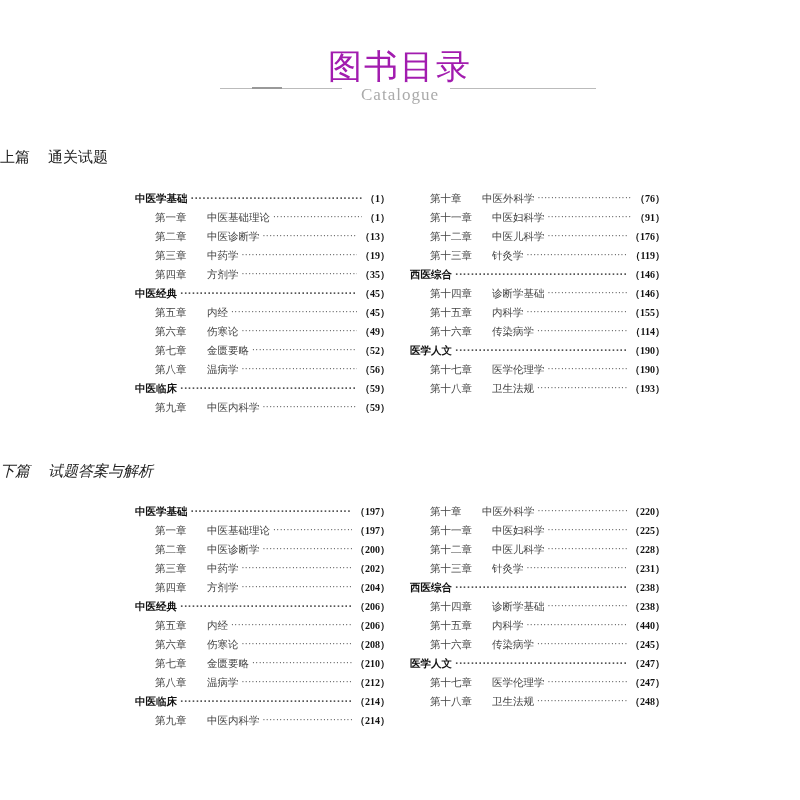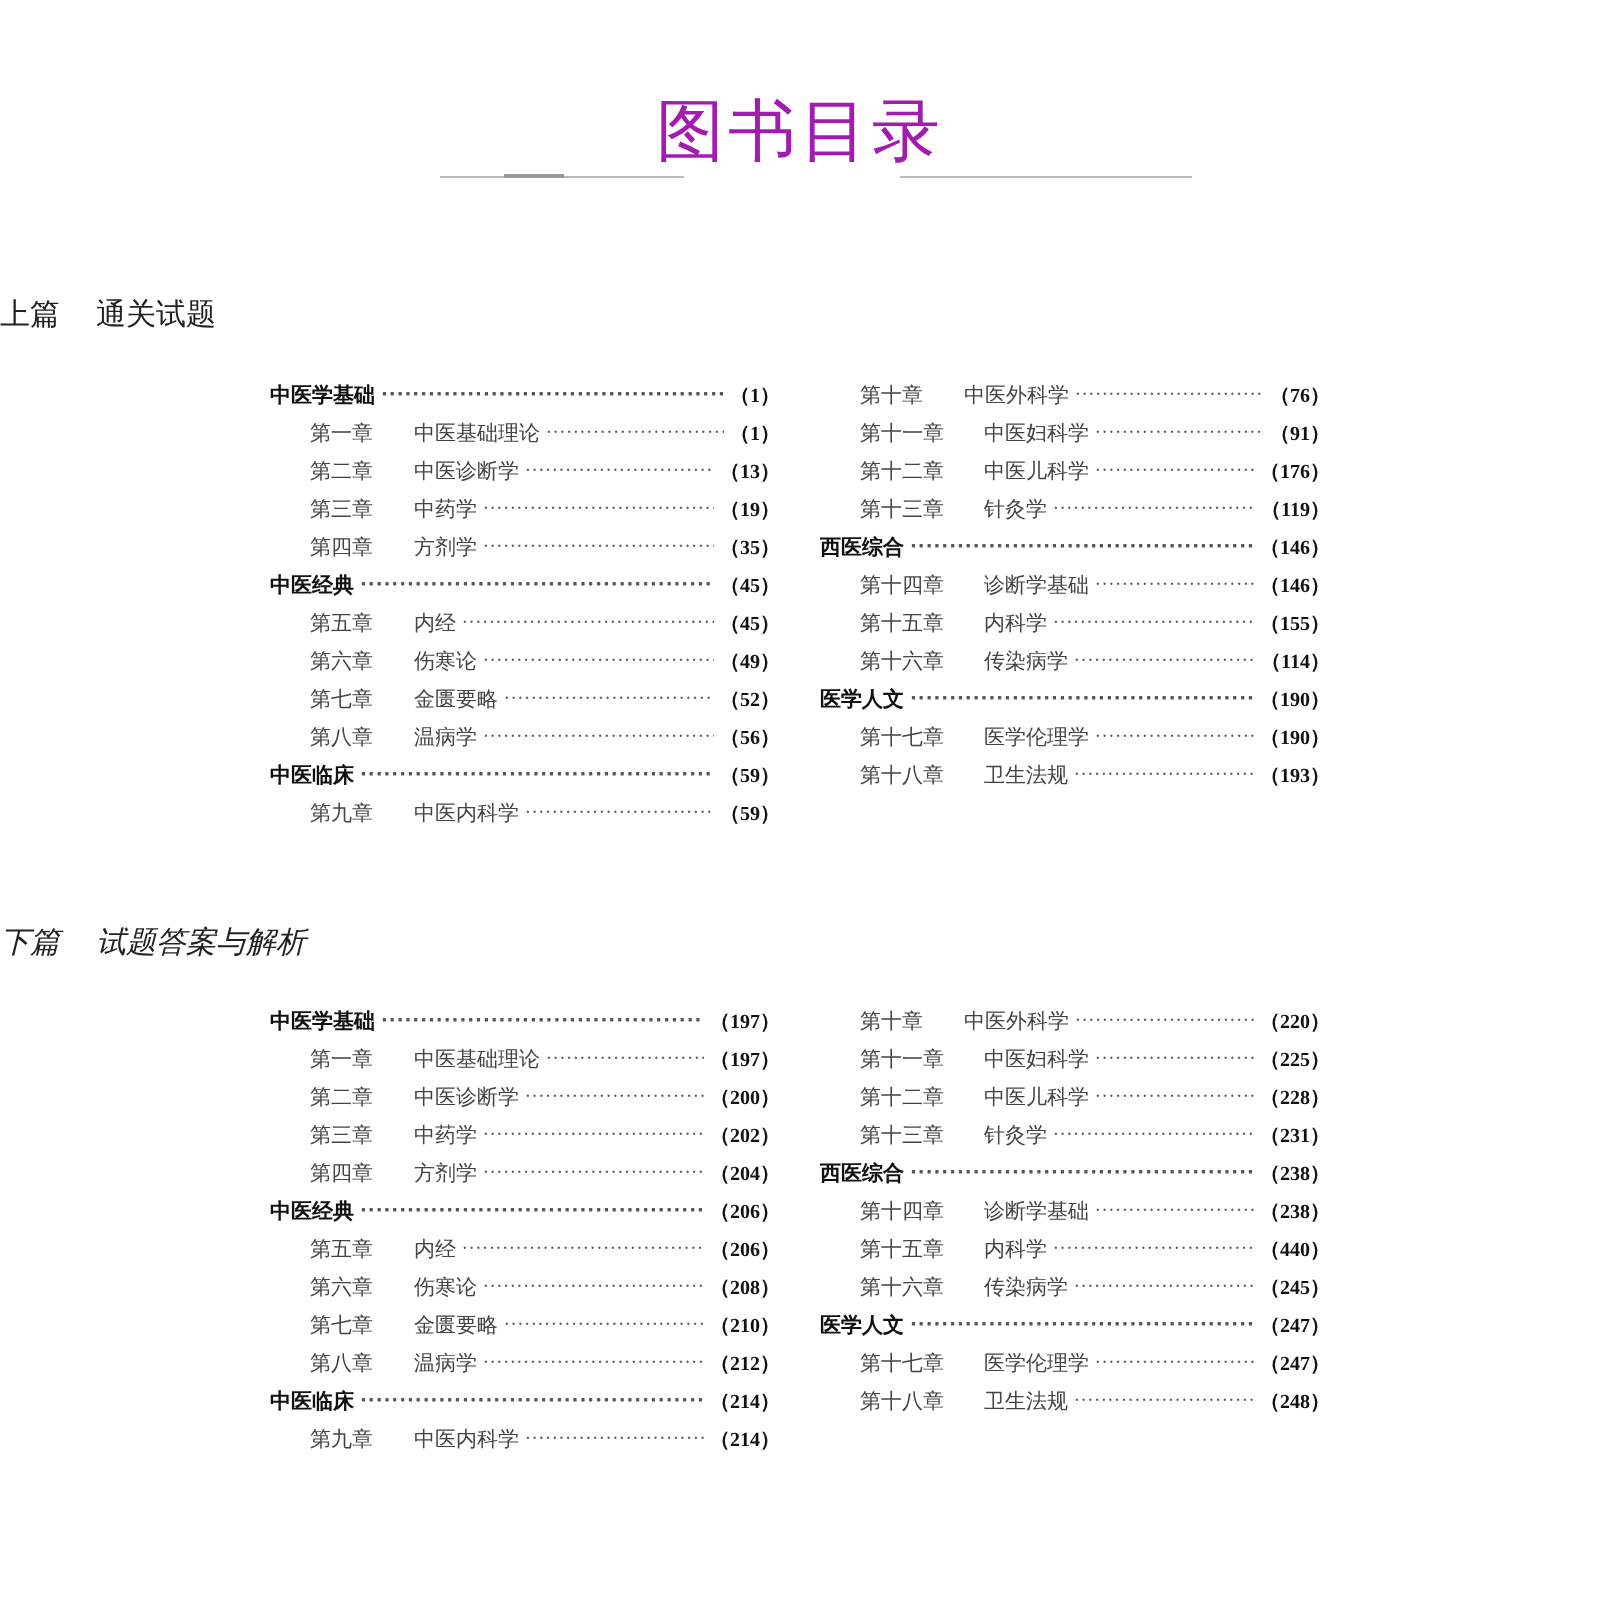--- a/index.html
+++ b/index.html
@@ -37,20 +37,21 @@
                font-size: 10px; color: #111; }
 </style>
 </head>
 <body>
 
 <div class="header">
   <div class="rule left"></div>
   <div class="rule-accent"></div>
   <div class="rule right"></div>
   <div class="title">图书目录</div>
+  <div class="subtitle">Catalogue</div>
 </div>
 
 <div class="section-title" style="top:148px;">
   <span>上篇</span><span class="gap"></span><span>通关试题</span>
 </div>
 <div class="col" style="left:135px; top:189px;">
     <div class="row part">
       <span class="name">中医学基础</span>
       <span class="leader"></span>
       <span class="page">（1）</span>

